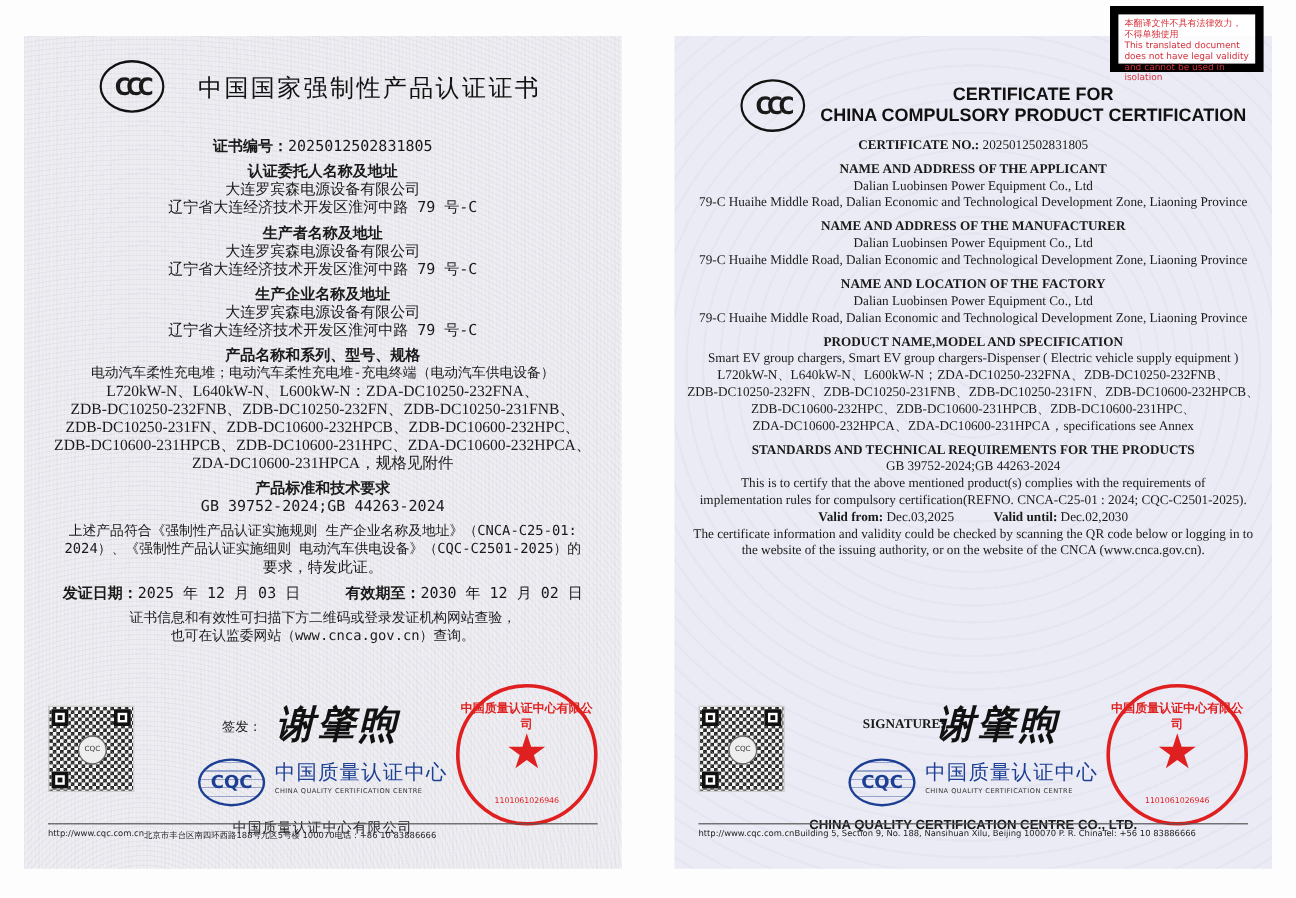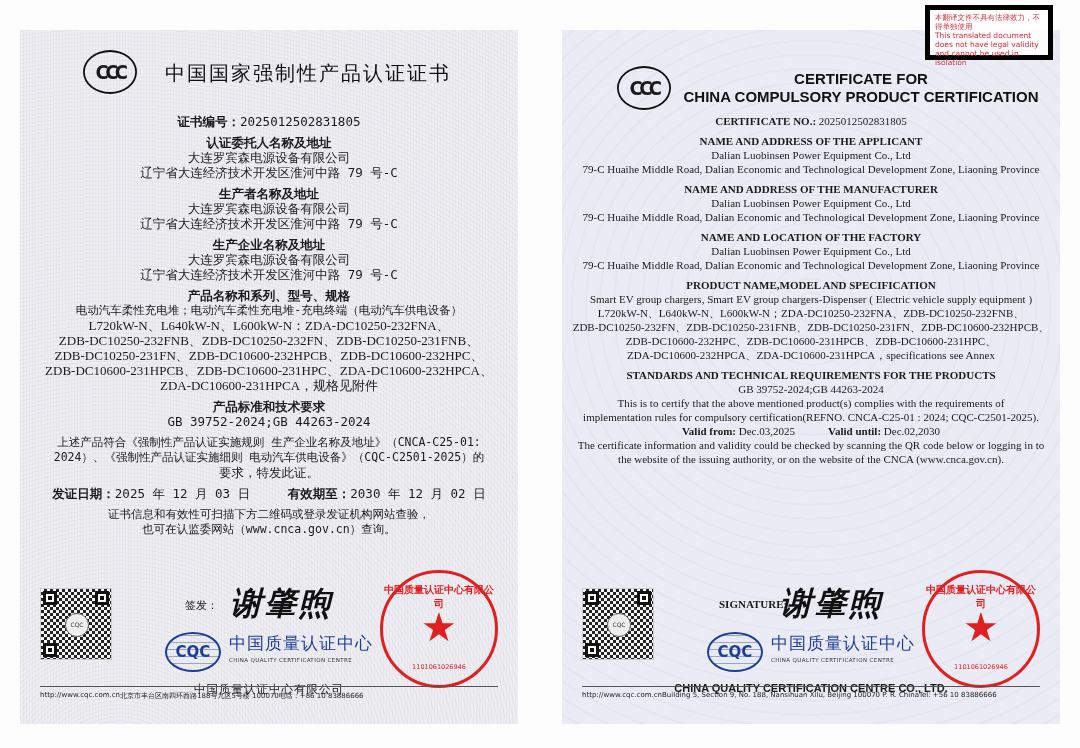--- a/index.html
+++ b/index.html
@@ -104,21 +104,21 @@
   .seal .seal-text { position: absolute; left: 0; right: 0; top: 10px; text-align: center; font-family: "DejaVu Sans", sans-serif; font-size: 10px; font-weight: bold; }
   .seal .seal-num { position: absolute; left: 0; right: 0; bottom: 14px; text-align: center; font-family: "DejaVu Sans", sans-serif; font-size: 6.5px; }
 
   .footer {
     position: absolute; top: 656px; left: 20px; right: 20px; border-top: 1.5px solid #555;
     padding-top: 4px; display: flex; justify-content: flex-start;
     font-family: "DejaVu Sans", sans-serif; font-size: 7px; color: #222;
   }
 
   .disclaimer {
-    position: absolute; left: 925px; top: 5px; width: 128px; height: 55px; border: 5px solid #000000;
+    position: absolute; left: 925px; top: 5px; width: 128px; height: 55px; border: 7px solid #000000;
     background: rgba(255,255,255,0.85); color: #d6303a; font-family: "DejaVu Sans", sans-serif;
     font-size: 7.5px; line-height: 9px; padding: 3px 5px;
   }
 </style>
 </head>
 <body>
 
 <div class="page page-cn">
   <div class="header">
     <div class="ccc-logo">CCC</div>

